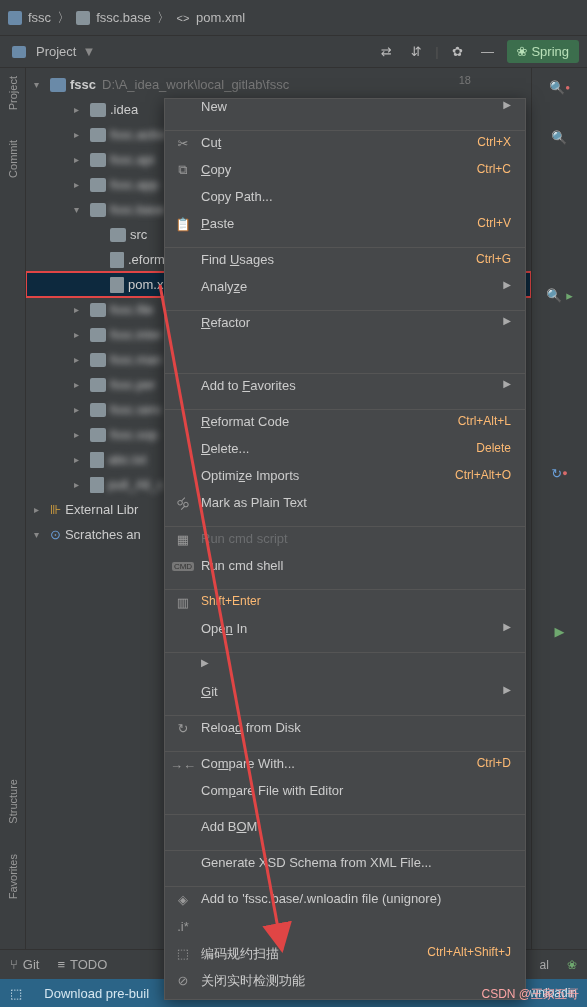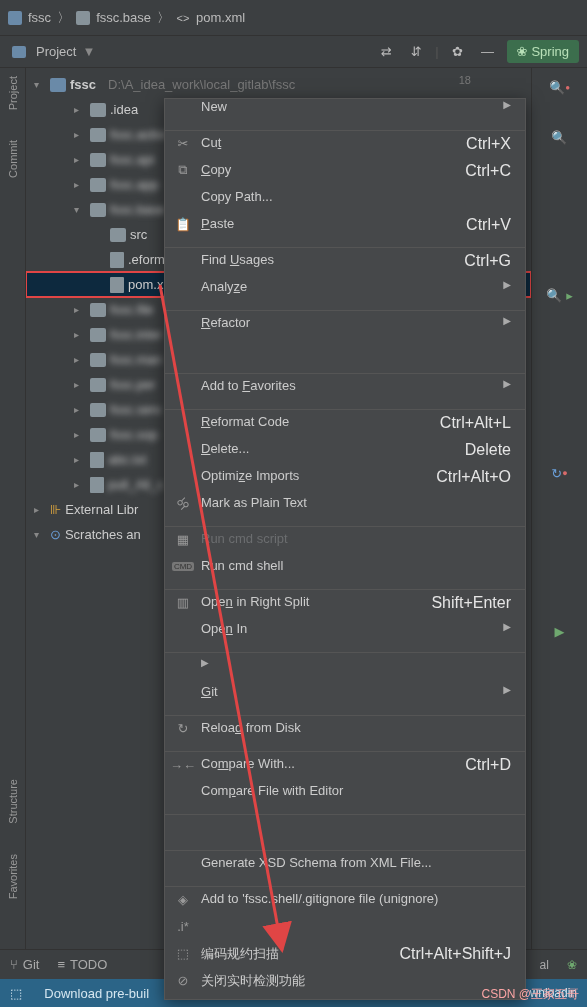--- a/index.html
+++ b/index.html
@@ -23,30 +23,30 @@
 .tree-row.highlighted{outline:2px solid #e04545;outline-offset:-1px}
 .indent-2{padding-left:48px}
 .indent-3{padding-left:68px}
 .arrow{width:12px;color:#888;font-size:10px}
 .folder-icon{width:16px;height:14px;background:#87939a;border-radius:2px;display:inline-block}
 .folder-icon.blue{background:#6a8aa8}
 .file-icon{width:14px;height:16px;background:#87939a;border-radius:1px;display:inline-block}
 .xml-icon{width:14px;height:14px;display:inline-flex;align-items:center;justify-content:center;color:#e89650;font-size:11px}
 .blurred{filter:blur(3px);color:#aaa}
 .tree-label{color:#ccc}
-.tree-path{color:#777;margin-left:8px}
+.tree-path{color:#777;margin-left:2px}
 .right-rail{width:56px;background:#3c3f41;border-left:1px solid #323232;display:flex;flex-direction:column;align-items:center;padding-top:8px;gap:28px}
 .rail-icon{width:28px;height:22px;display:flex;align-items:center;justify-content:center;cursor:pointer;position:relative}
 .context-menu{position:absolute;top:98px;left:164px;width:362px;background:#46484a;border:1px solid #555;box-shadow:0 4px 16px rgba(0,0,0,.5);z-index:10}
 .menu-item{height:27px;display:flex;align-items:flex-start;padding:0 14px 0 10px;gap:10px;cursor:pointer;color:#ccc}
 .menu-item.disabled{color:#6b6d6f;cursor:default}
 .menu-icon{width:16px;height:16px;display:flex;align-items:center;justify-content:center;font-size:13px;color:#999}
 .menu-label{flex:1}
 .menu-label u{text-decoration:underline}
-.menu-shortcut{color:#e5e5e5;font-size:16px}
+.menu-shortcut{color:#fdba74;font-size:12px}
 .menu-arrow{color:#aaa;font-size:10px}
 .menu-sep{height:1px;background:#555;margin:4px 0}
 .bottom-bar{position:absolute;bottom:28px;left:0;right:0;height:30px;background:#3c3f41;border-top:1px solid #323232;display:flex;align-items:center;padding:0 10px;gap:18px}
 .bottom-item{display:flex;align-items:center;gap:5px;color:#aaa;cursor:pointer;font-size:12px}
 .status-bar{position:absolute;bottom:0;left:0;right:0;height:28px;background:#2b6487;display:flex;align-items:center;padding:0 10px;color:#d5e6f0}
 .status-right{margin-left:auto;font-size:12px}
 .watermark{position:absolute;bottom:4px;right:8px;color:#fca5a5;font-size:12px;z-index:20}
 .arrow-svg{position:absolute;top:0;left:0;width:587px;height:1007px;pointer-events:none;z-index:15}
 .line-number{position:absolute;right:60px;top:6px;color:#777;font-size:11px}
 </style>
@@ -294,21 +294,20 @@
     </div>
     <div class="menu-item">
       <span class="menu-icon">
         <span style="font-size:8px;background:#777;color:#333;padding:0 2px;border-radius:2px">CMD</span>
       </span>
       <span class="menu-label">Run cmd shell</span>
     </div>
     <div class="menu-sep"></div>
     <div class="menu-item">
       <span class="menu-icon">▥</span>
-      <span class="menu-label">Ope<u>n</u> in Right Split</span>
       <span class="menu-shortcut">Shift+Enter</span>
     </div>
     <div class="menu-item">
       <span class="menu-icon"></span>
       <span class="menu-label">Ope<u>n</u> In</span>
       <span class="menu-arrow">▶</span>
     </div>
     <div class="menu-sep"></div>
     <div class="menu-item">
       <span class="menu-icon"></span>
@@ -330,30 +329,31 @@
       <span class="menu-label">Co<u>m</u>pare With...</span>
       <span class="menu-shortcut">Ctrl+D</span>
     </div>
     <div class="menu-item">
       <span class="menu-icon"></span>
       <span class="menu-label">Com<u>p</u>are File with Editor</span>
     </div>
     <div class="menu-sep"></div>
     <div class="menu-item">
       <span class="menu-icon"></span>
+      <span class="menu-label">Add B<u>O</u>M</span>
     </div>
     <div class="menu-sep"></div>
     <div class="menu-item">
       <span class="menu-icon"></span>
       <span class="menu-label">Generate XSD Schema from XML File...</span>
     </div>
     <div class="menu-sep"></div>
     <div class="menu-item">
       <span class="menu-icon">◈</span>
-      <span class="menu-label">Add to 'fssc.shell/.gitignore file (unignore)</span>
+      <span class="menu-label">Add to 'fssc.base/.wnloadin file (unignore)</span>
     </div>
     <div class="menu-item">
       <span class="menu-icon">.i*</span>
     </div>
     <div class="menu-item">
       <span class="menu-icon">⬚</span>
       <span class="menu-label">编码规约扫描</span>
       <span class="menu-shortcut">Ctrl+Alt+Shift+J</span>
     </div>
     <div class="menu-item">

